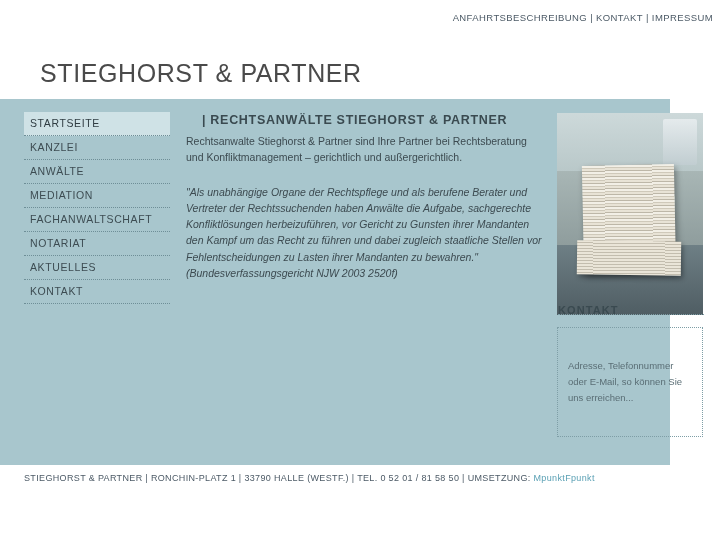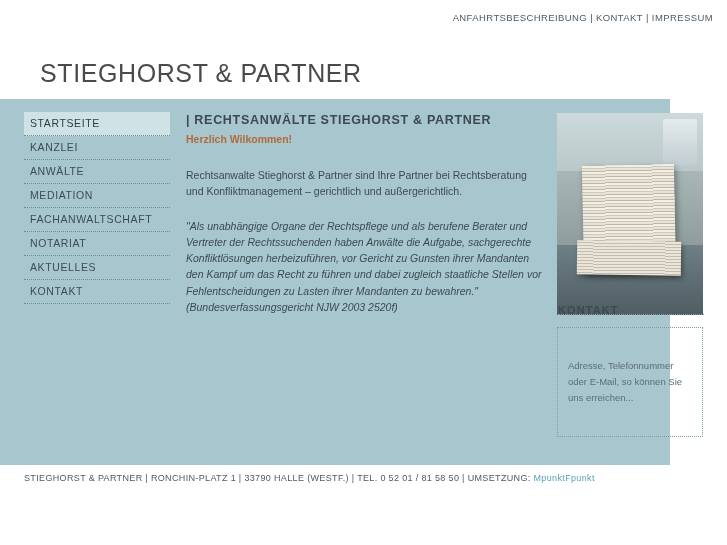--- a/index.html
+++ b/index.html
@@ -104,21 +104,21 @@
     position: absolute;
     left: 186px;
     top: 14px;
     width: 360px;
   }
   .content h1 {
     font-size: 12.5px;
     font-weight: bold;
     letter-spacing: 0.7px;
     color: #3a4a50;
-    margin: 0 0 6px 0;
+    margin: 0 0 6px 16px;
     text-transform: uppercase;
   }
   .welcome {
     color: #b26a3c;
     font-size: 10.5px;
     font-weight: bold;
     margin: 0 0 22px 0;
   }
   .content p.body {
     font-size: 10.5px;
@@ -297,21 +297,20 @@
       <a class="nav-item" href="#">ANWÄLTE</a>
       <a class="nav-item" href="#">MEDIATION</a>
       <a class="nav-item" href="#">FACHANWALTSCHAFT</a>
       <a class="nav-item" href="#">NOTARIAT</a>
       <a class="nav-item" href="#">AKTUELLES</a>
       <a class="nav-item" href="#">KONTAKT</a>
     </nav>
 
     <main class="content">
       <h1>| RECHTSANWÄLTE STIEGHORST &amp; PARTNER</h1>
-      <p class="welcome">Herzlich Wilkommen!</p>
       <p class="body">Rechtsanwalte Stieghorst &amp; Partner sind Ihre Partner bei Rechtsberatung und Konfliktmanagement – gerichtlich und außergerichtlich.</p>
       <p class="quote">"Als unabhängige Organe der Rechtspflege und als berufene Berater und Vertreter der Rechtssuchenden haben Anwälte die Aufgabe, sachgerechte Konfliktlösungen herbeizuführen, vor Gericht zu Gunsten ihrer Mandanten den Kampf um das Recht zu führen und dabei zugleich staatliche Stellen vor Fehlentscheidungen zu Lasten ihrer Mandanten zu bewahren." (Bundesverfassungsgericht NJW 2003 2520f)</p>
     </main>
 
     <aside class="rail">
       <div class="photo">
         <div class="sky"></div>
         <div class="wall"></div>
         <div class="desk"></div>
         <div class="lamp"></div>

